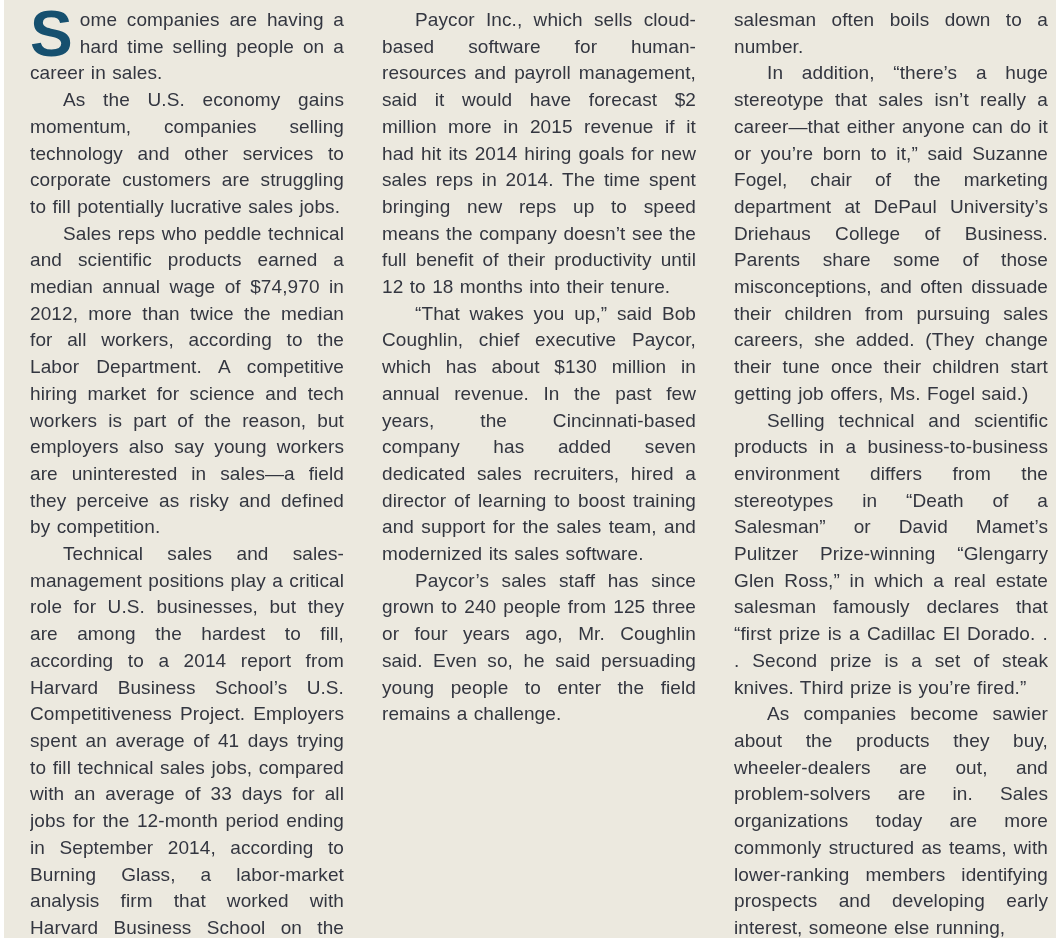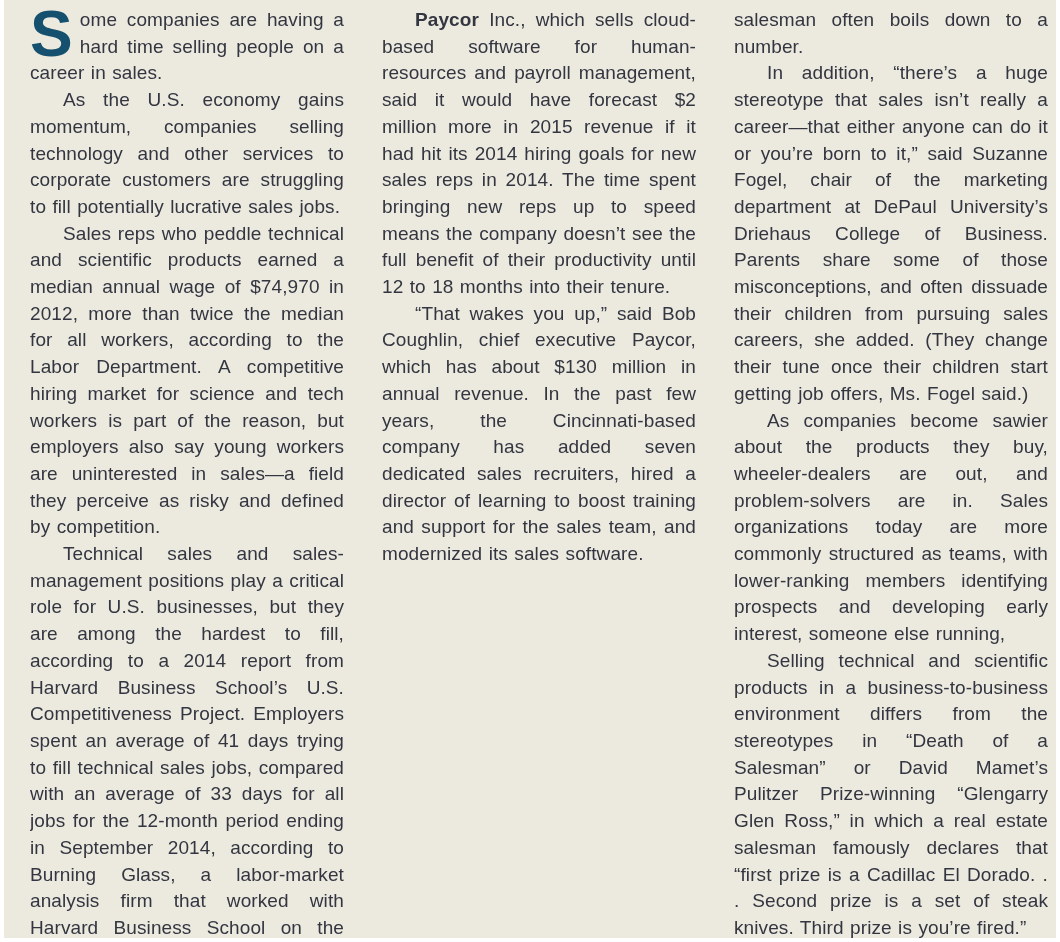--- a/index.html
+++ b/index.html
@@ -52,38 +52,39 @@
   }
   .dropcap{
     float:left;
     font-size:64px;
     line-height:46px;
     font-weight:700;
     color:var(--dropcap);
     margin:4px 7px 0 0;
   }
   b.lead{
-    font-weight:700;
+    font-weight:400;
   }
 </style>
 </head>
 <body>
 
 <div class="page">
   <div class="columns">
       <div class="column">
         <p class="no-indent"><span class="dropcap">S</span>ome companies are having a hard time selling people on a career in sales.</p>
         <p>As the U.S. economy gains momentum, companies selling technology and other services to corporate customers are struggling to fill potentially lucrative sales jobs.</p>
         <p>Sales reps who peddle technical and scientific products earned a median annual wage of $74,970 in 2012, more than twice the median for all workers, according to the Labor Department. A competitive hiring market for science and tech workers is part of the reason, but employers also say young workers are uninterested in sales—a field they perceive as risky and defined by competition.</p>
         <p>Technical sales and sales-management positions play a critical role for U.S. businesses, but they are among the hardest to fill, according to a 2014 report from Harvard Business School’s U.S. Competitiveness Project. Employers spent an average of 41 days trying to fill technical sales jobs, compared with an average of 33 days for all jobs for the 12-month period ending in September 2014, according to Burning Glass, a labor-market analysis firm that worked with Harvard Business School on the report.</p>
       </div>
       <div class="column">
         <p><b class="lead">Paycor</b> Inc., which sells cloud-based software for human-resources and payroll management, said it would have forecast $2 million more in 2015 revenue if it had hit its 2014 hiring goals for new sales reps in 2014. The time spent bringing new reps up to speed means the company doesn’t see the full benefit of their productivity until 12 to 18 months into their tenure.</p>
         <p>“That wakes you up,” said Bob Coughlin, chief executive Paycor, which has about $130 million in annual revenue. In the past few years, the Cincinnati-based company has added seven dedicated sales recruiters, hired a director of learning to boost training and support for the sales team, and modernized its sales software.</p>
+        <p>Paycor’s sales staff has since grown to 240 people from 125 three or four years ago, Mr. Coughlin said. Even so, he said persuading young people to enter the field remains a challenge.</p>
       </div>
       <div class="column">
         <p class="no-indent">salesman often boils down to a number.</p>
         <p>In addition, “there’s a huge stereotype that sales isn’t really a career—that either anyone can do it or you’re born to it,” said Suzanne Fogel, chair of the marketing department at DePaul University’s Driehaus College of Business. Parents share some of those misconceptions, and often dissuade their children from pursuing sales careers, she added. (They change their tune once their children start getting job offers, Ms. Fogel said.)</p>
+        <p>Selling technical and scientific products in a business-to-business environment differs from the stereotypes in “Death of a Salesman” or David Mamet’s Pulitzer Prize-winning “Glengarry Glen Ross,” in which a real estate salesman famously declares that “first prize is a Cadillac El Dorado. . . Second prize is a set of steak knives. Third prize is you’re fired.”</p>
         <p>As companies become sawier about the products they buy, wheeler-dealers are out, and problem-solvers are in. Sales organizations today are more commonly structured as teams, with lower-ranking members identifying prospects and developing early interest, someone else running,</p>
-        <p>Selling technical and scientific products in a business-to-business environment differs from the stereotypes in “Death of a Salesman” or David Mamet’s Pulitzer Prize-winning “Glengarry Glen Ross,” in which a real estate salesman famously declares that “first prize is a Cadillac El Dorado. . . Second prize is a set of steak knives. Third prize is you’re fired.”</p>
       </div>
     </div>
 </div>
 
 </body></html>

